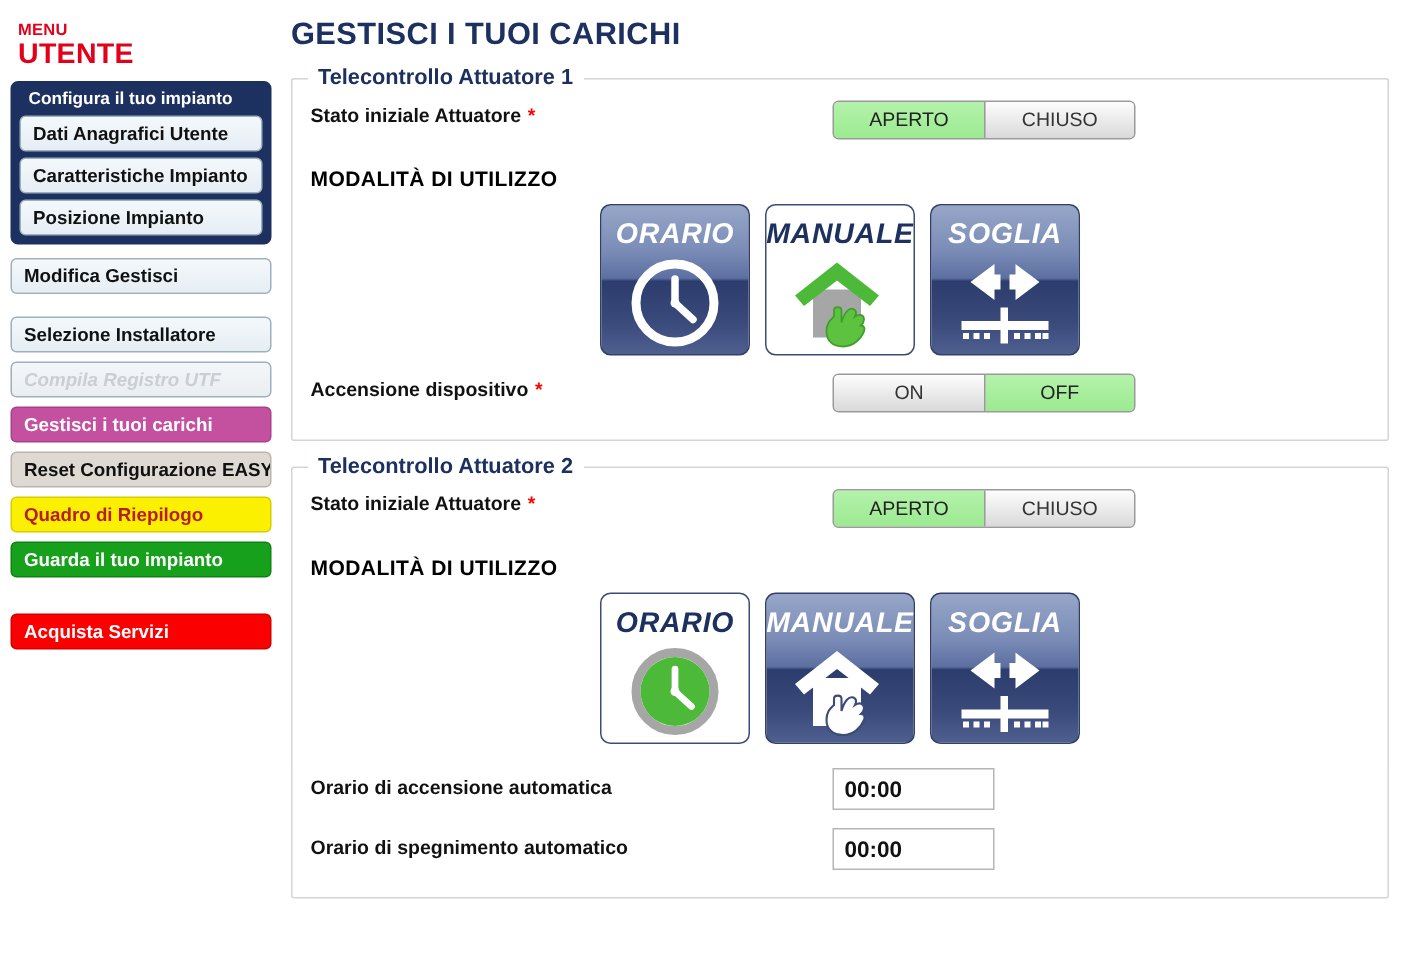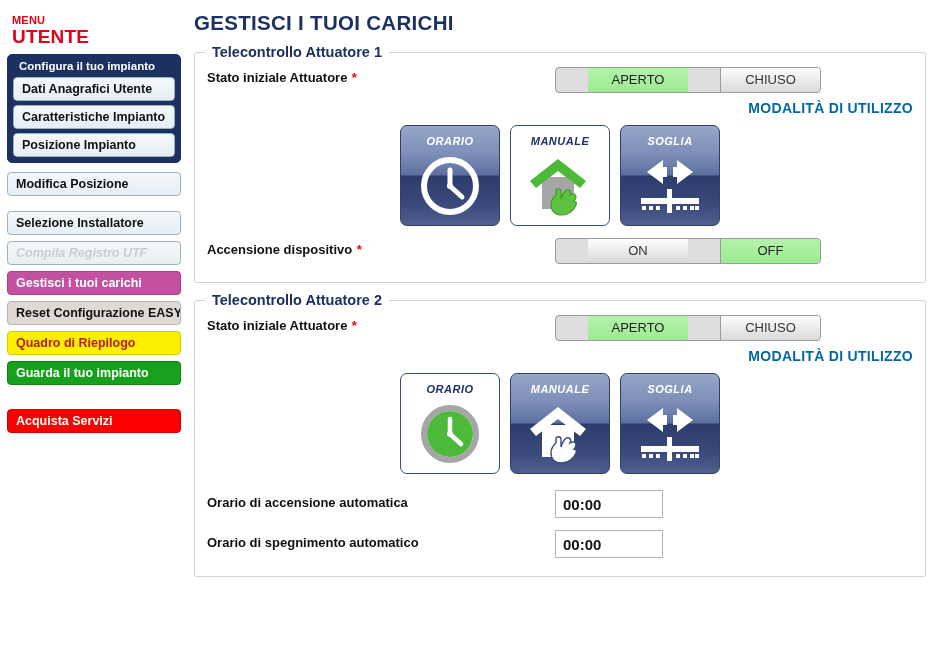--- a/index.html
+++ b/index.html
@@ -118,33 +118,32 @@
     border: 1px solid #9a9a9a;
     border-radius: 4px;
     overflow: hidden;
     background: #dedede;
   }
   .seg .opt {
     width: 100px; height: 24px; line-height: 24px;
     text-align: center; font-size: 13px; color: #333333;
     background: linear-gradient(to bottom, #fdfdfd 0%, #d9d9d9 100%);
     cursor: pointer;
-    margin-left: 32px;
   }
   .seg .opt + .opt { border-left: 1px solid #9a9a9a; }
   .seg .opt.on {
     background: linear-gradient(to bottom, #b4f2ab 0%, #9cea91 100%);
     color: #222222;
   }
 
   .mode-title {
-    text-align: right;
-    color: #0369a1; font-weight: bold; font-size: 14px;
+    text-align: left;
+    color: #000000; font-weight: bold; font-size: 14px;
     letter-spacing: .3px;
-    margin-top: 2px;
+    margin-top: 13px;
   }
   .tiles {
     display: flex; justify-content: center; gap: 10px;
     margin-top: 9px;
   }
   .tile {
     width: 100px; height: 101px;
     border-radius: 7px;
     position: relative;
     cursor: pointer;
@@ -157,21 +156,21 @@
     background:
       linear-gradient(to bottom,
         #97a6c8 0%, #7b8db7 30%, #5c6fa0 49%,
         #2b3c6d 51%, #39497a 78%, #4f5f8e 100%);
   }
   .tile.on {
     border: 1px solid #3c4c78;
     background: #ffffff;
   }
   .tile .cap {
-    font-size: 11px; font-weight: bold; font-style: italic;
+    font-size: 19px; font-weight: bold; font-style: italic;
     letter-spacing: .5px;
   }
   .tile.off .cap { color: #ffffff; }
   .tile.on .cap { color: #1d3160; }
   .tile .glyph {
     flex: 1; display: flex; align-items: center; justify-content: center;
     width: 100%;
   }
 
   
@@ -201,21 +200,21 @@
     </div>
 
     <div class="group-box">
       <div class="group-title">Configura il tuo impianto</div>
       <div class="mitem">Dati Anagrafici Utente</div>
       <div class="mitem">Caratteristiche Impianto</div>
       <div class="mitem">Posizione Impianto</div>
     </div>
 
     <div class="free-list">
-      <div class="mitem">Modifica Posizione</div>
+      <div class="mitem">Modifica Gestisci</div>
       <div class="gap"></div>
       <div class="mitem">Selezione Installatore</div>
       <div class="mitem disabled">Compila Registro UTF</div>
       <div class="mitem magenta">Gestisci i tuoi carichi</div>
       <div class="mitem beige">Reset Configurazione EASY</div>
       <div class="mitem yellow">Quadro di Riepilogo</div>
       <div class="mitem green">Guarda il tuo impianto</div>
       <div class="gap"></div>
       <div class="gap"></div>
       <div class="mitem red">Acquista Servizi</div>

